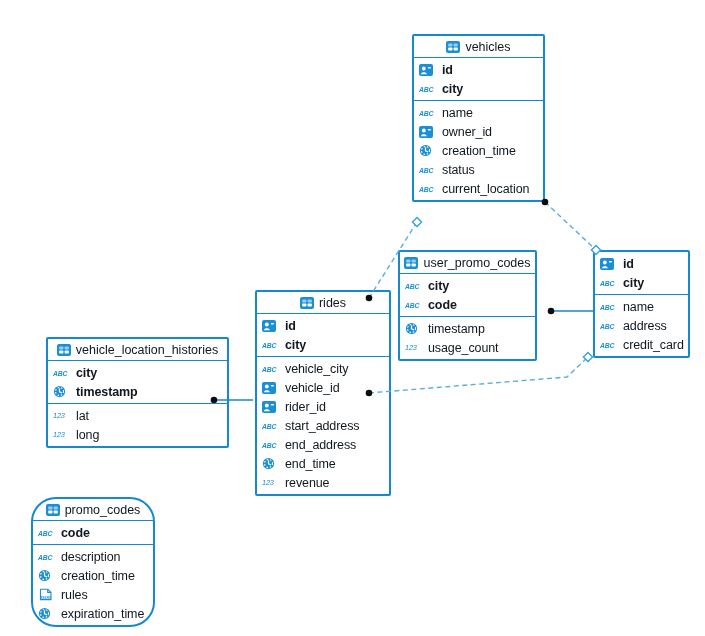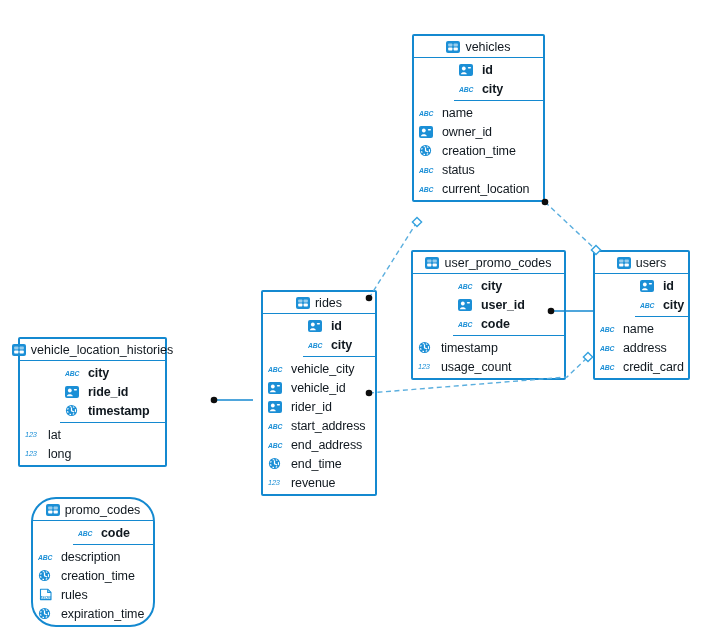--- a/index.html
+++ b/index.html
@@ -15,21 +15,21 @@
   .tbl{
     position:absolute;background:#fff;border:2px solid var(--blue);border-radius:2px;
     z-index:1;box-sizing:border-box;
   }
   .tbl-header{
     display:flex;align-items:center;justify-content:center;gap:5px;
     height:21px;border-bottom:1.5px solid var(--blue);
     font-size:12.5px;font-weight:500;white-space:nowrap;
   }
   .section{padding:2px 0;}
-  .section.keys{border-bottom:1.5px solid var(--blue);margin-left:40px;}
+  .section.keys{border-bottom:1.5px solid var(--blue);}
   .row{display:flex;align-items:center;gap:4px;height:19px;padding:0 4px 0 5px;}
   .row .ic{width:19px;flex:none;display:flex;align-items:center;justify-content:flex-start;font-style:italic;}
   .tbl-header .ic{width:auto;display:flex;align-items:center;}
   .label{font-size:12.5px;white-space:nowrap;letter-spacing:-0.1px;}
   .keys .label{font-weight:700;}
   #relations-layer{position:absolute;inset:0;z-index:2;pointer-events:none;}
 </style>
 </head>
 <body>
 
@@ -135,21 +135,21 @@
         <div class="row">
           <span class="ic">
             <svg width="19" height="8" viewBox="0 0 19 8">
               <text x="0" y="6.6" font-size="6.8" font-weight="700" fill="#1b8fd6" font-family="Liberation Sans, sans-serif" letter-spacing="-0.2">ABC</text>
             </svg>
           </span>
           <span class="label">current_location</span>
         </div>
       </div>
     </div>
-    <div class="tbl" style="left: 411px; top: 250px; width: 155px; text-align: right;">
+    <div class="tbl" style="left: 398px; top: 250px; width: 139px; text-align: right;">
       <div class="tbl-header">
         <span class="ic">
           <svg width="14" height="12" viewBox="0 0 14 12">
             <rect x="0" y="0" width="14" height="12" rx="2" fill="#1b8fd6"></rect>
             <rect x="2.2" y="2.6" width="4.2" height="2.8" rx="0.6" fill="#fff" opacity="0.55"></rect>
             <rect x="7.6" y="2.6" width="4.2" height="2.8" rx="0.6" fill="#fff" opacity="0.55"></rect>
             <rect x="2.2" y="6.6" width="4.2" height="2.8" rx="0.6" fill="#fff"></rect>
             <rect x="7.6" y="6.6" width="4.2" height="2.8" rx="0.6" fill="#fff"></rect>
           </svg>
         </span>
@@ -159,31 +159,20 @@
         <div class="row">
           <span class="ic">
             <svg width="19" height="8" viewBox="0 0 19 8">
               <text x="0" y="6.6" font-size="6.8" font-weight="700" fill="#1b8fd6" font-family="Liberation Sans, sans-serif" letter-spacing="-0.2">ABC</text>
             </svg>
           </span>
           <span class="label">city</span>
         </div>
         <div class="row">
           <span class="ic">
-            <svg width="14" height="12" viewBox="0 0 14 12">
-              <rect width="14" height="12" rx="2" fill="#1b8fd6"></rect>
-              <circle cx="4.8" cy="4.5" r="1.9" fill="#fff"></circle>
-              <path d="M1.9 10.3 c0.4-2.6 5.5-2.6 5.9 0 z" fill="#fff"></path>
-              <rect x="8.8" y="3.1" width="3.2" height="1.5" rx="0.75" fill="#fff"></rect>
-            </svg>
-          </span>
-          <span class="label">user_id</span>
-        </div>
-        <div class="row">
-          <span class="ic">
             <svg width="19" height="8" viewBox="0 0 19 8">
               <text x="0" y="6.6" font-size="6.8" font-weight="700" fill="#1b8fd6" font-family="Liberation Sans, sans-serif" letter-spacing="-0.2">ABC</text>
             </svg>
           </span>
           <span class="label">code</span>
         </div>
       </div>
       <div class="section flds">
         <div class="row">
           <span class="ic">
@@ -200,32 +189,20 @@
           <span class="ic">
             <svg width="16" height="9" viewBox="0 0 16 9">
               <text x="0" y="7.2" font-size="7.4" font-weight="400" fill="#1b8fd6" font-family="Liberation Sans, sans-serif" letter-spacing="-0.2">123</text>
             </svg>
           </span>
           <span class="label">usage_count</span>
         </div>
       </div>
     </div>
     <div class="tbl" style="left: 593px; top: 250px; width: 97px;">
-      <div class="tbl-header">
-        <span class="ic">
-          <svg width="14" height="12" viewBox="0 0 14 12">
-            <rect x="0" y="0" width="14" height="12" rx="2" fill="#1b8fd6"></rect>
-            <rect x="2.2" y="2.6" width="4.2" height="2.8" rx="0.6" fill="#fff" opacity="0.55"></rect>
-            <rect x="7.6" y="2.6" width="4.2" height="2.8" rx="0.6" fill="#fff" opacity="0.55"></rect>
-            <rect x="2.2" y="6.6" width="4.2" height="2.8" rx="0.6" fill="#fff"></rect>
-            <rect x="7.6" y="6.6" width="4.2" height="2.8" rx="0.6" fill="#fff"></rect>
-          </svg>
-        </span>
-        <span class="title">users</span>
-      </div>
       <div class="section keys">
         <div class="row">
           <span class="ic">
             <svg width="14" height="12" viewBox="0 0 14 12">
               <rect width="14" height="12" rx="2" fill="#1b8fd6"></rect>
               <circle cx="4.8" cy="4.5" r="1.9" fill="#fff"></circle>
               <path d="M1.9 10.3 c0.4-2.6 5.5-2.6 5.9 0 z" fill="#fff"></path>
               <rect x="8.8" y="3.1" width="3.2" height="1.5" rx="0.75" fill="#fff"></rect>
             </svg>
           </span>
@@ -260,21 +237,21 @@
         <div class="row">
           <span class="ic">
             <svg width="19" height="8" viewBox="0 0 19 8">
               <text x="0" y="6.6" font-size="6.8" font-weight="700" fill="#1b8fd6" font-family="Liberation Sans, sans-serif" letter-spacing="-0.2">ABC</text>
             </svg>
           </span>
           <span class="label">credit_card</span>
         </div>
       </div>
     </div>
-    <div class="tbl" style="left: 261px; top: 290px; width: 116px;">
+    <div class="tbl" style="left: 255px; top: 290px; width: 136px;">
       <div class="tbl-header">
         <span class="ic">
           <svg width="14" height="12" viewBox="0 0 14 12">
             <rect x="0" y="0" width="14" height="12" rx="2" fill="#1b8fd6"></rect>
             <rect x="2.2" y="2.6" width="4.2" height="2.8" rx="0.6" fill="#fff" opacity="0.55"></rect>
             <rect x="7.6" y="2.6" width="4.2" height="2.8" rx="0.6" fill="#fff" opacity="0.55"></rect>
             <rect x="2.2" y="6.6" width="4.2" height="2.8" rx="0.6" fill="#fff"></rect>
             <rect x="7.6" y="6.6" width="4.2" height="2.8" rx="0.6" fill="#fff"></rect>
           </svg>
         </span>
@@ -362,52 +339,41 @@
         <div class="row">
           <span class="ic">
             <svg width="16" height="9" viewBox="0 0 16 9">
               <text x="0" y="7.2" font-size="7.4" font-weight="400" fill="#1b8fd6" font-family="Liberation Sans, sans-serif" letter-spacing="-0.2">123</text>
             </svg>
           </span>
           <span class="label">revenue</span>
         </div>
       </div>
     </div>
-    <div class="tbl" style="left: 18px; top: 337px; width: 149px;">
+    <div class="tbl" style="left: 46px; top: 337px; width: 183px;">
       <div class="tbl-header">
         <span class="ic">
           <svg width="14" height="12" viewBox="0 0 14 12">
             <rect x="0" y="0" width="14" height="12" rx="2" fill="#1b8fd6"></rect>
             <rect x="2.2" y="2.6" width="4.2" height="2.8" rx="0.6" fill="#fff" opacity="0.55"></rect>
             <rect x="7.6" y="2.6" width="4.2" height="2.8" rx="0.6" fill="#fff" opacity="0.55"></rect>
             <rect x="2.2" y="6.6" width="4.2" height="2.8" rx="0.6" fill="#fff"></rect>
             <rect x="7.6" y="6.6" width="4.2" height="2.8" rx="0.6" fill="#fff"></rect>
           </svg>
         </span>
         <span class="title">vehicle_location_histories</span>
       </div>
       <div class="section keys">
         <div class="row">
           <span class="ic">
             <svg width="19" height="8" viewBox="0 0 19 8">
               <text x="0" y="6.6" font-size="6.8" font-weight="700" fill="#1b8fd6" font-family="Liberation Sans, sans-serif" letter-spacing="-0.2">ABC</text>
             </svg>
           </span>
           <span class="label">city</span>
-        </div>
-        <div class="row">
-          <span class="ic">
-            <svg width="14" height="12" viewBox="0 0 14 12">
-              <rect width="14" height="12" rx="2" fill="#1b8fd6"></rect>
-              <circle cx="4.8" cy="4.5" r="1.9" fill="#fff"></circle>
-              <path d="M1.9 10.3 c0.4-2.6 5.5-2.6 5.9 0 z" fill="#fff"></path>
-              <rect x="8.8" y="3.1" width="3.2" height="1.5" rx="0.75" fill="#fff"></rect>
-            </svg>
-          </span>
-          <span class="label">ride_id</span>
         </div>
         <div class="row">
           <span class="ic">
             <svg width="13" height="13" viewBox="0 0 13 13">
               <circle cx="6.5" cy="6.5" r="5.6" fill="#1b8fd6"></circle>
               <circle cx="6.5" cy="6.5" r="4" fill="none" stroke="#fff" stroke-width="1.1" stroke-dasharray="1.6 1.7"></circle>
               <line x1="6.5" y1="6.7" x2="6.5" y2="3.9" stroke="#fff" stroke-width="1.2" stroke-linecap="round"></line>
               <line x1="6.5" y1="6.7" x2="8.6" y2="7.8" stroke="#fff" stroke-width="1.2" stroke-linecap="round"></line>
             </svg>
           </span>

